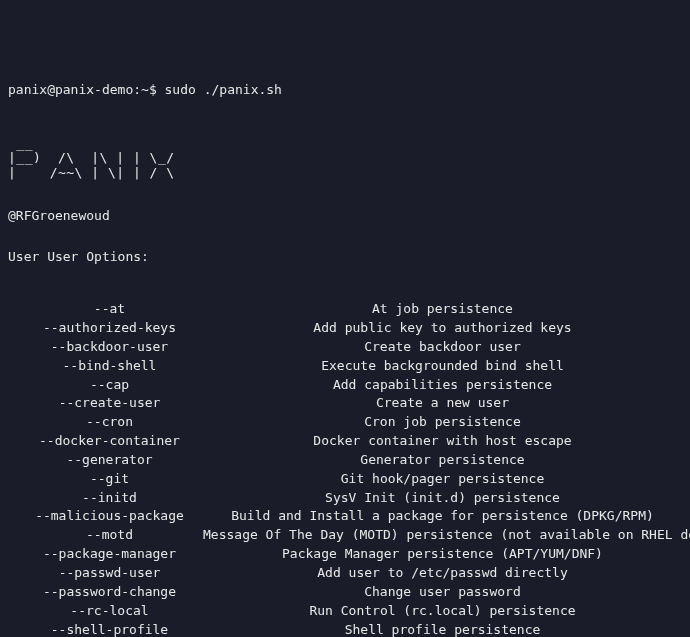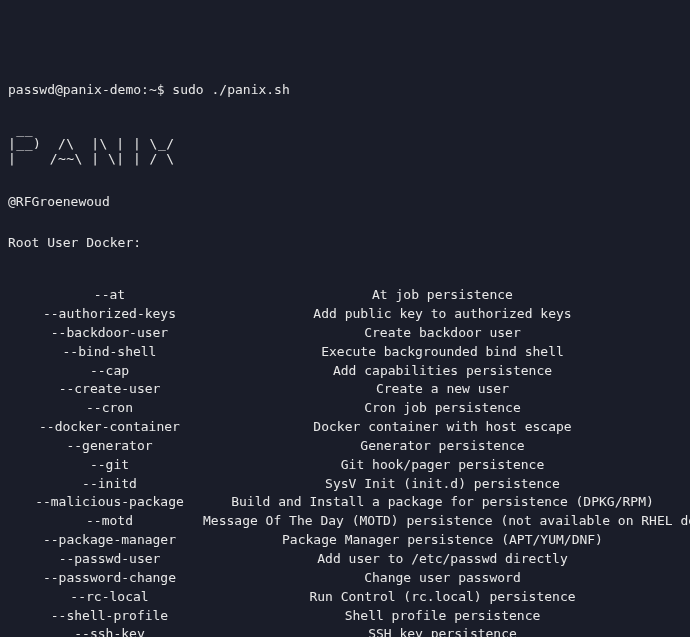--- a/index.html
+++ b/index.html
@@ -17,21 +17,21 @@
       width: 690px;
       height: 637px;
       overflow: hidden;
       white-space: pre;
     }
     .prompt-line {
       margin-bottom: 2px;
     }
     .ascii-art {
       line-height: 1.1;
-      margin-top: 2px;
+      margin-top: 16px;
       margin-bottom: 8px;
       letter-spacing: 0.5px;
     }
     .author {
       margin-bottom: 4px;
     }
     .section-title {
       margin-bottom: 14px;
     }
     .option-row {
@@ -46,22 +46,22 @@
     .option-desc {
       flex: 1;
       white-space: pre;
     }
   </style>
 </head>
 <body>
 
 
 
-<div class="prompt-line">passwd@panix-demo:~$ sudo ./panix.sh</div>
+<div class="prompt-line">panix@panix-demo:~$ sudo ./panix.sh</div>
 <div class="ascii-art"> __
 |__)  /\  |\ | | \_/
 |    /~~\ | \| | / \</div>
 <div class="author">@RFGroenewoud</div>
-<div class="section-title">Root User Docker:</div>
+<div class="section-title">User User Options:</div>
 <div id="options-container"><div class="option-row"><span class="option-flag">--at</span><span class="option-desc">At job persistence</span></div><div class="option-row"><span class="option-flag">--authorized-keys</span><span class="option-desc">Add public key to authorized keys</span></div><div class="option-row"><span class="option-flag">--backdoor-user</span><span class="option-desc">Create backdoor user</span></div><div class="option-row"><span class="option-flag">--bind-shell</span><span class="option-desc">Execute backgrounded bind shell</span></div><div class="option-row"><span class="option-flag">--cap</span><span class="option-desc">Add capabilities persistence</span></div><div class="option-row"><span class="option-flag">--create-user</span><span class="option-desc">Create a new user</span></div><div class="option-row"><span class="option-flag">--cron</span><span class="option-desc">Cron job persistence</span></div><div class="option-row"><span class="option-flag">--docker-container</span><span class="option-desc">Docker container with host escape</span></div><div class="option-row"><span class="option-flag">--generator</span><span class="option-desc">Generator persistence</span></div><div class="option-row"><span class="option-flag">--git</span><span class="option-desc">Git hook/pager persistence</span></div><div class="option-row"><span class="option-flag">--initd</span><span class="option-desc">SysV Init (init.d) persistence</span></div><div class="option-row"><span class="option-flag">--malicious-package</span><span class="option-desc">Build and Install a package for persistence (DPKG/RPM)</span></div><div class="option-row"><span class="option-flag">--motd</span><span class="option-desc">Message Of The Day (MOTD) persistence (not available on RHEL derivatives</span></div><div class="option-row"><span class="option-flag">--package-manager</span><span class="option-desc">Package Manager persistence (APT/YUM/DNF)</span></div><div class="option-row"><span class="option-flag">--passwd-user</span><span class="option-desc">Add user to /etc/passwd directly</span></div><div class="option-row"><span class="option-flag">--password-change</span><span class="option-desc">Change user password</span></div><div class="option-row"><span class="option-flag">--rc-local</span><span class="option-desc">Run Control (rc.local) persistence</span></div><div class="option-row"><span class="option-flag">--shell-profile</span><span class="option-desc">Shell profile persistence</span></div><div class="option-row"><span class="option-flag">--ssh-key</span><span class="option-desc">SSH key persistence</span></div></div>
 
 
 
 
 </body></html>

